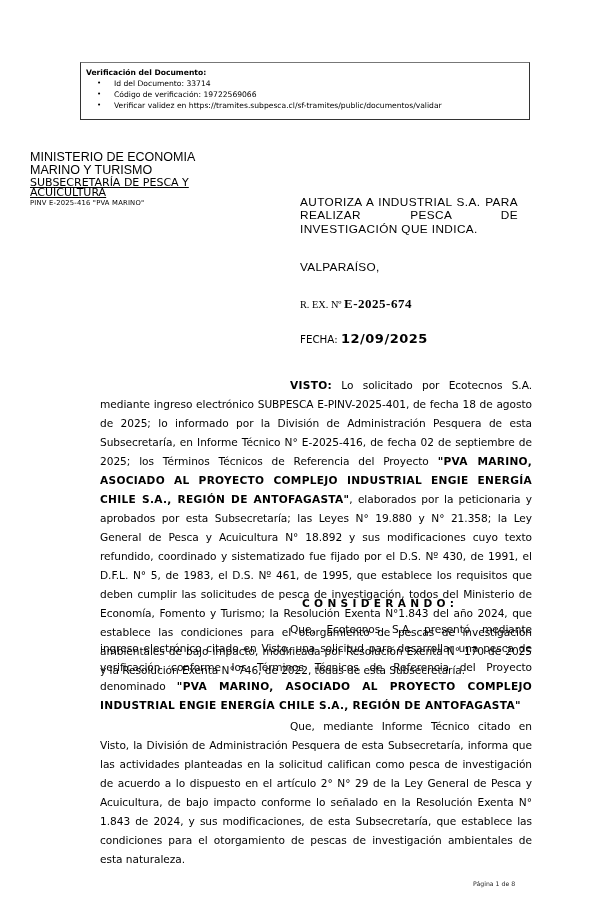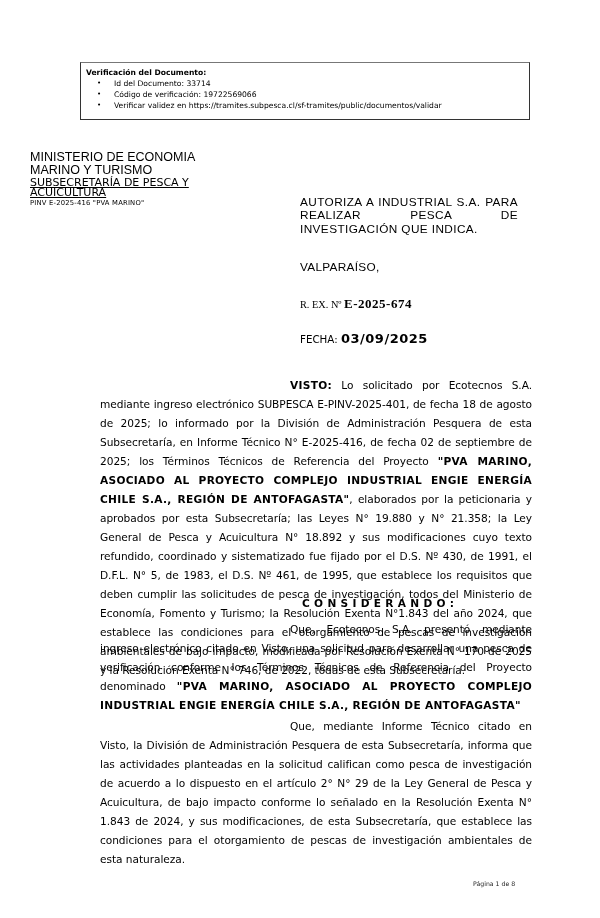--- a/index.html
+++ b/index.html
@@ -50,21 +50,21 @@
 </div>
 
 <div class="right-block authorizes">AUTORIZA A INDUSTRIAL S.A. PARA REALIZAR PESCA DE INVESTIGACIÓN QUE INDICA.</div>
 <div class="right-block city">VALPARAÍSO,</div>
 <div class="right-block rex">
   <span>R. EX. Nº</span>
   <b>E-2025-674</b>
 </div>
 <div class="right-block fecha">
   <span>FECHA:</span>
-  <b>03/09/2025</b>
+  <b>12/09/2025</b>
 </div>
 
 <div class="para visto"><span class="indent"></span><b>VISTO:</b><span> Lo solicitado por Ecotecnos S.A. mediante ingreso electrónico SUBPESCA E-PINV-2025-401, de fecha 18 de agosto de 2025; lo informado por la División de Administración Pesquera de esta Subsecretaría, en Informe Técnico N° E-2025-416, de fecha 02 de septiembre de 2025; los Términos Técnicos de Referencia del Proyecto </span><b>"PVA MARINO, ASOCIADO AL PROYECTO COMPLEJO INDUSTRIAL ENGIE ENERGÍA CHILE S.A., REGIÓN DE ANTOFAGASTA"</b><span>, elaborados por la peticionaria y aprobados por esta Subsecretaría; las Leyes N° 19.880 y N° 21.358; la Ley General de Pesca y Acuicultura N° 18.892 y sus modificaciones cuyo texto refundido, coordinado y sistematizado fue fijado por el D.S. Nº 430, de 1991, el D.F.L. N° 5, de 1983, el D.S. Nº 461, de 1995, que establece los requisitos que deben cumplir las solicitudes de pesca de investigación, todos del Ministerio de Economía, Fomento y Turismo; la Resolución Exenta N°1.843 del año 2024, que establece las condiciones para el otorgamiento de pescas de investigación ambientales de bajo impacto, modificada por Resolución Exenta N° 170 de 2025 y la Resolución Exenta N° 746, de 2022, todas de esta Subsecretaría.</span></div>
 
 <div class="considerando">CONSIDERANDO:</div>
 
 <div class="para c1"><span class="indent"></span><span>Que, Ecotecnos S.A. presentó mediante ingreso electrónico citado en Visto, una solicitud para desarrollar una pesca de verificación conforme los Términos Técnicos de Referencia del Proyecto denominado </span><b>"PVA MARINO, ASOCIADO AL PROYECTO COMPLEJO INDUSTRIAL ENGIE ENERGÍA CHILE S.A., REGIÓN DE ANTOFAGASTA"</b></div>
 
 <div class="para c2"><span class="indent"></span><span>Que, mediante Informe Técnico citado en Visto, la División de Administración Pesquera de esta Subsecretaría, informa que las actividades planteadas en la solicitud califican como pesca de investigación de acuerdo a lo dispuesto en el artículo 2° N° 29 de la Ley General de Pesca y Acuicultura, de bajo impacto conforme lo señalado en la Resolución Exenta N° 1.843 de 2024, y sus modificaciones, de esta Subsecretaría, que establece las condiciones para el otorgamiento de pescas de investigación ambientales de esta naturaleza.</span></div>
 

